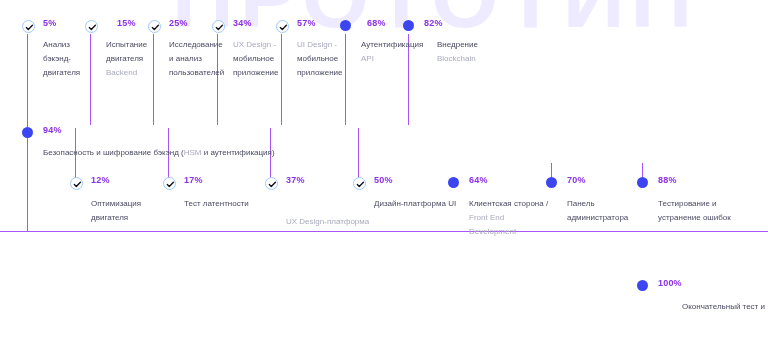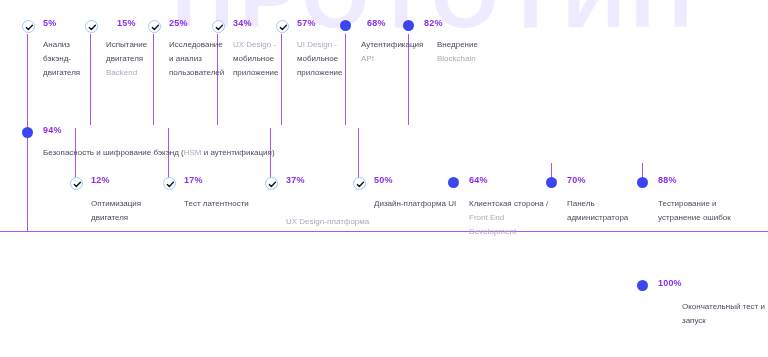--- a/index.html
+++ b/index.html
@@ -318,18 +318,17 @@
       </div>
     </div>
   <div id="node-final">
       <div class="node" style="left: 637px; top: 280px;">
         <span class="marker">
           <span class="dot-icon"></span>
         </span>
         <span class="pct" style="left: 21px;">100%</span>
         <div class="labels" style="left: 29px; top: 20px; margin-left: 16px;">
           <span class="lbl-dark">Окончательный тест и</span>
-          <span class="lbl-dark">запуск</span>
         </div>
       </div>
     </div>
 
 </div>
 
 </body></html>

